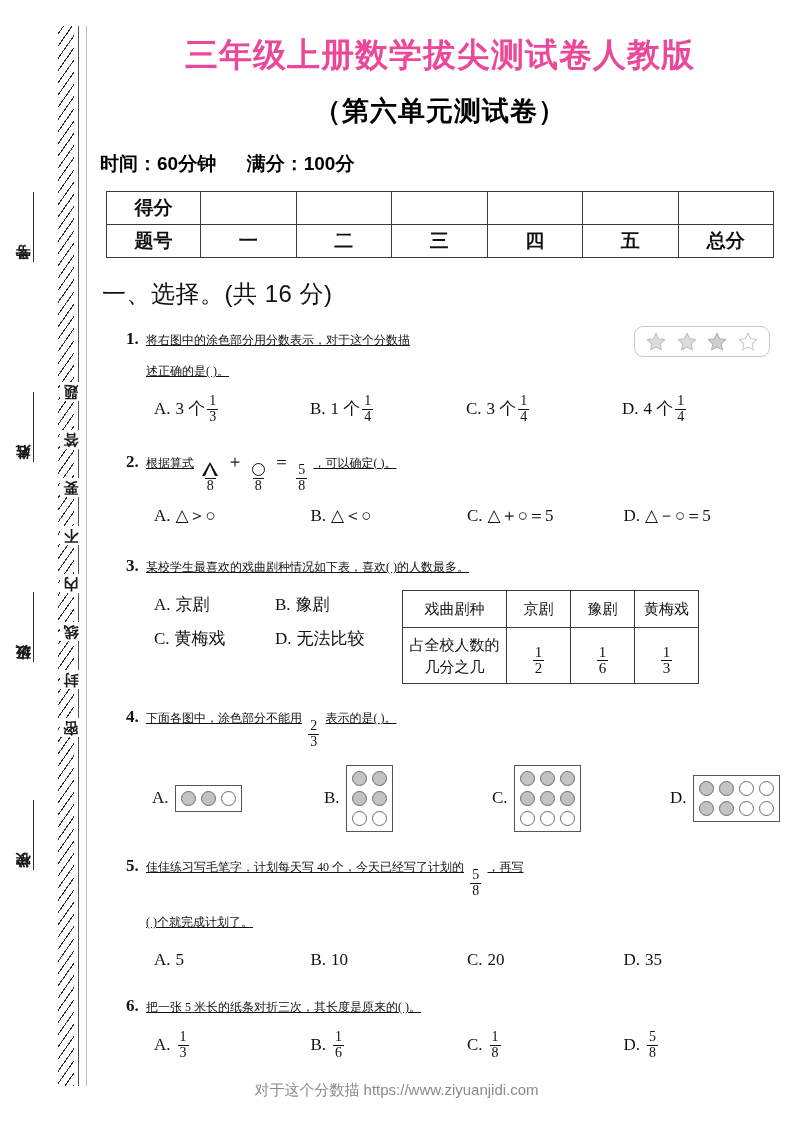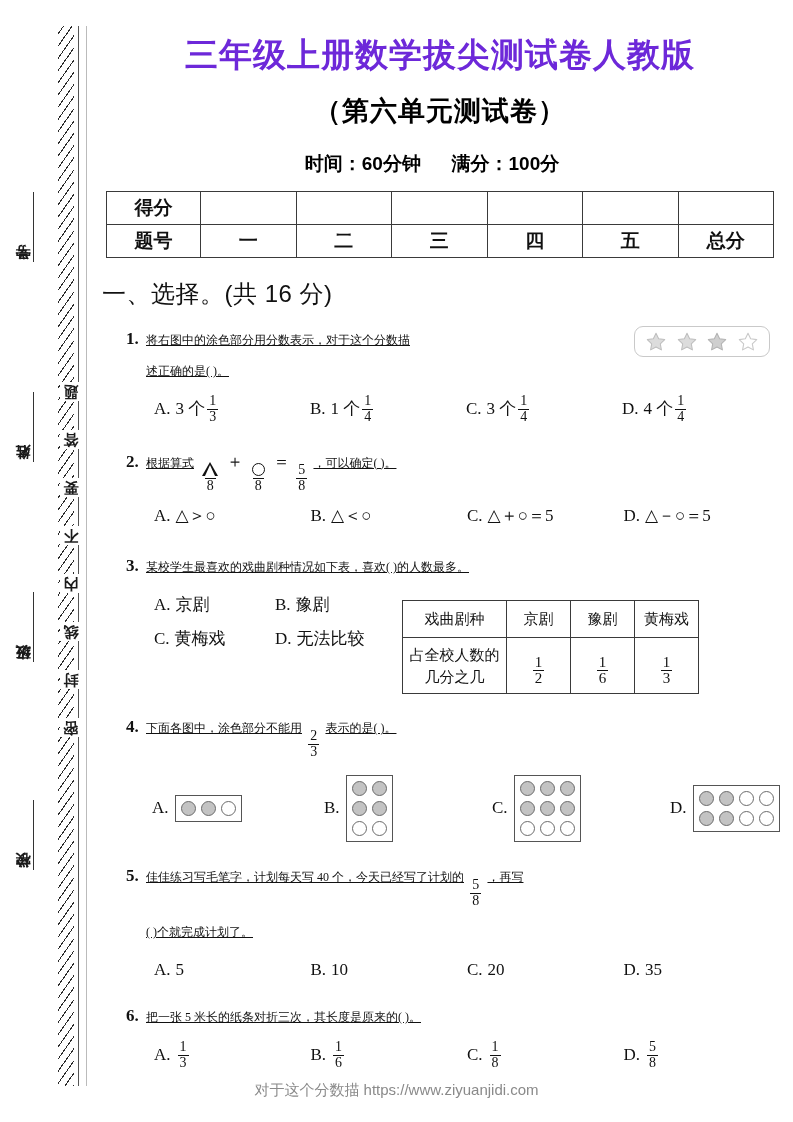--- a/index.html
+++ b/index.html
@@ -85,34 +85,34 @@
   }
 
   .title-main {
     margin: 34px 0 0 0;
     text-align: center;
     font-family: "Liberation Sans", "DejaVu Sans", sans-serif;
     font-weight: bold;
     font-size: 33px;
     letter-spacing: 1px;
     line-height: 1.25;
-    color: #6d28d9;
+    color: #ec4899;
   }
   .title-sub {
     margin: 18px 0 0 0;
     text-align: center;
     font-family: "Liberation Sans", "DejaVu Sans", sans-serif;
     font-weight: bold;
     font-size: 27px;
     letter-spacing: 1px;
     color: #000;
   }
   .meta-line {
     margin: 22px 16px 0 0;
-    text-align: center;
+    text-align: left;
     font-family: "Liberation Sans", "DejaVu Sans", sans-serif;
     font-size: 19px;
     font-weight: 600;
     color: #000;
   }
   .meta-line .gap { display: inline-block; width: 20px; }
 
   
   table.score-table {
     margin: 14px 6px 0 6px;
@@ -236,21 +236,21 @@
 
   
   .q3-wrap { display: flex; align-items: flex-start; }
   .q3-left { width: 270px; padding-left: 28px; }
   .q3-left .row { display: flex; font-size: 17px; line-height: 34px; }
   .q3-left .row .opt { width: 135px; }
   table.opera-table {
     border-collapse: collapse;
     table-layout: fixed;
     margin-left: 6px;
-    margin-top: 12px;
+    margin-top: 2px;
   }
   table.opera-table td {
     border: 1px solid #3a3a3a;
     text-align: center;
     font-size: 15px;
     padding: 3px 4px;
     font-family: "Liberation Serif", "DejaVu Serif", serif;
   }
   table.opera-table td.hdr-wide { width: 104px; }
   table.opera-table td.col { width: 64px; }

